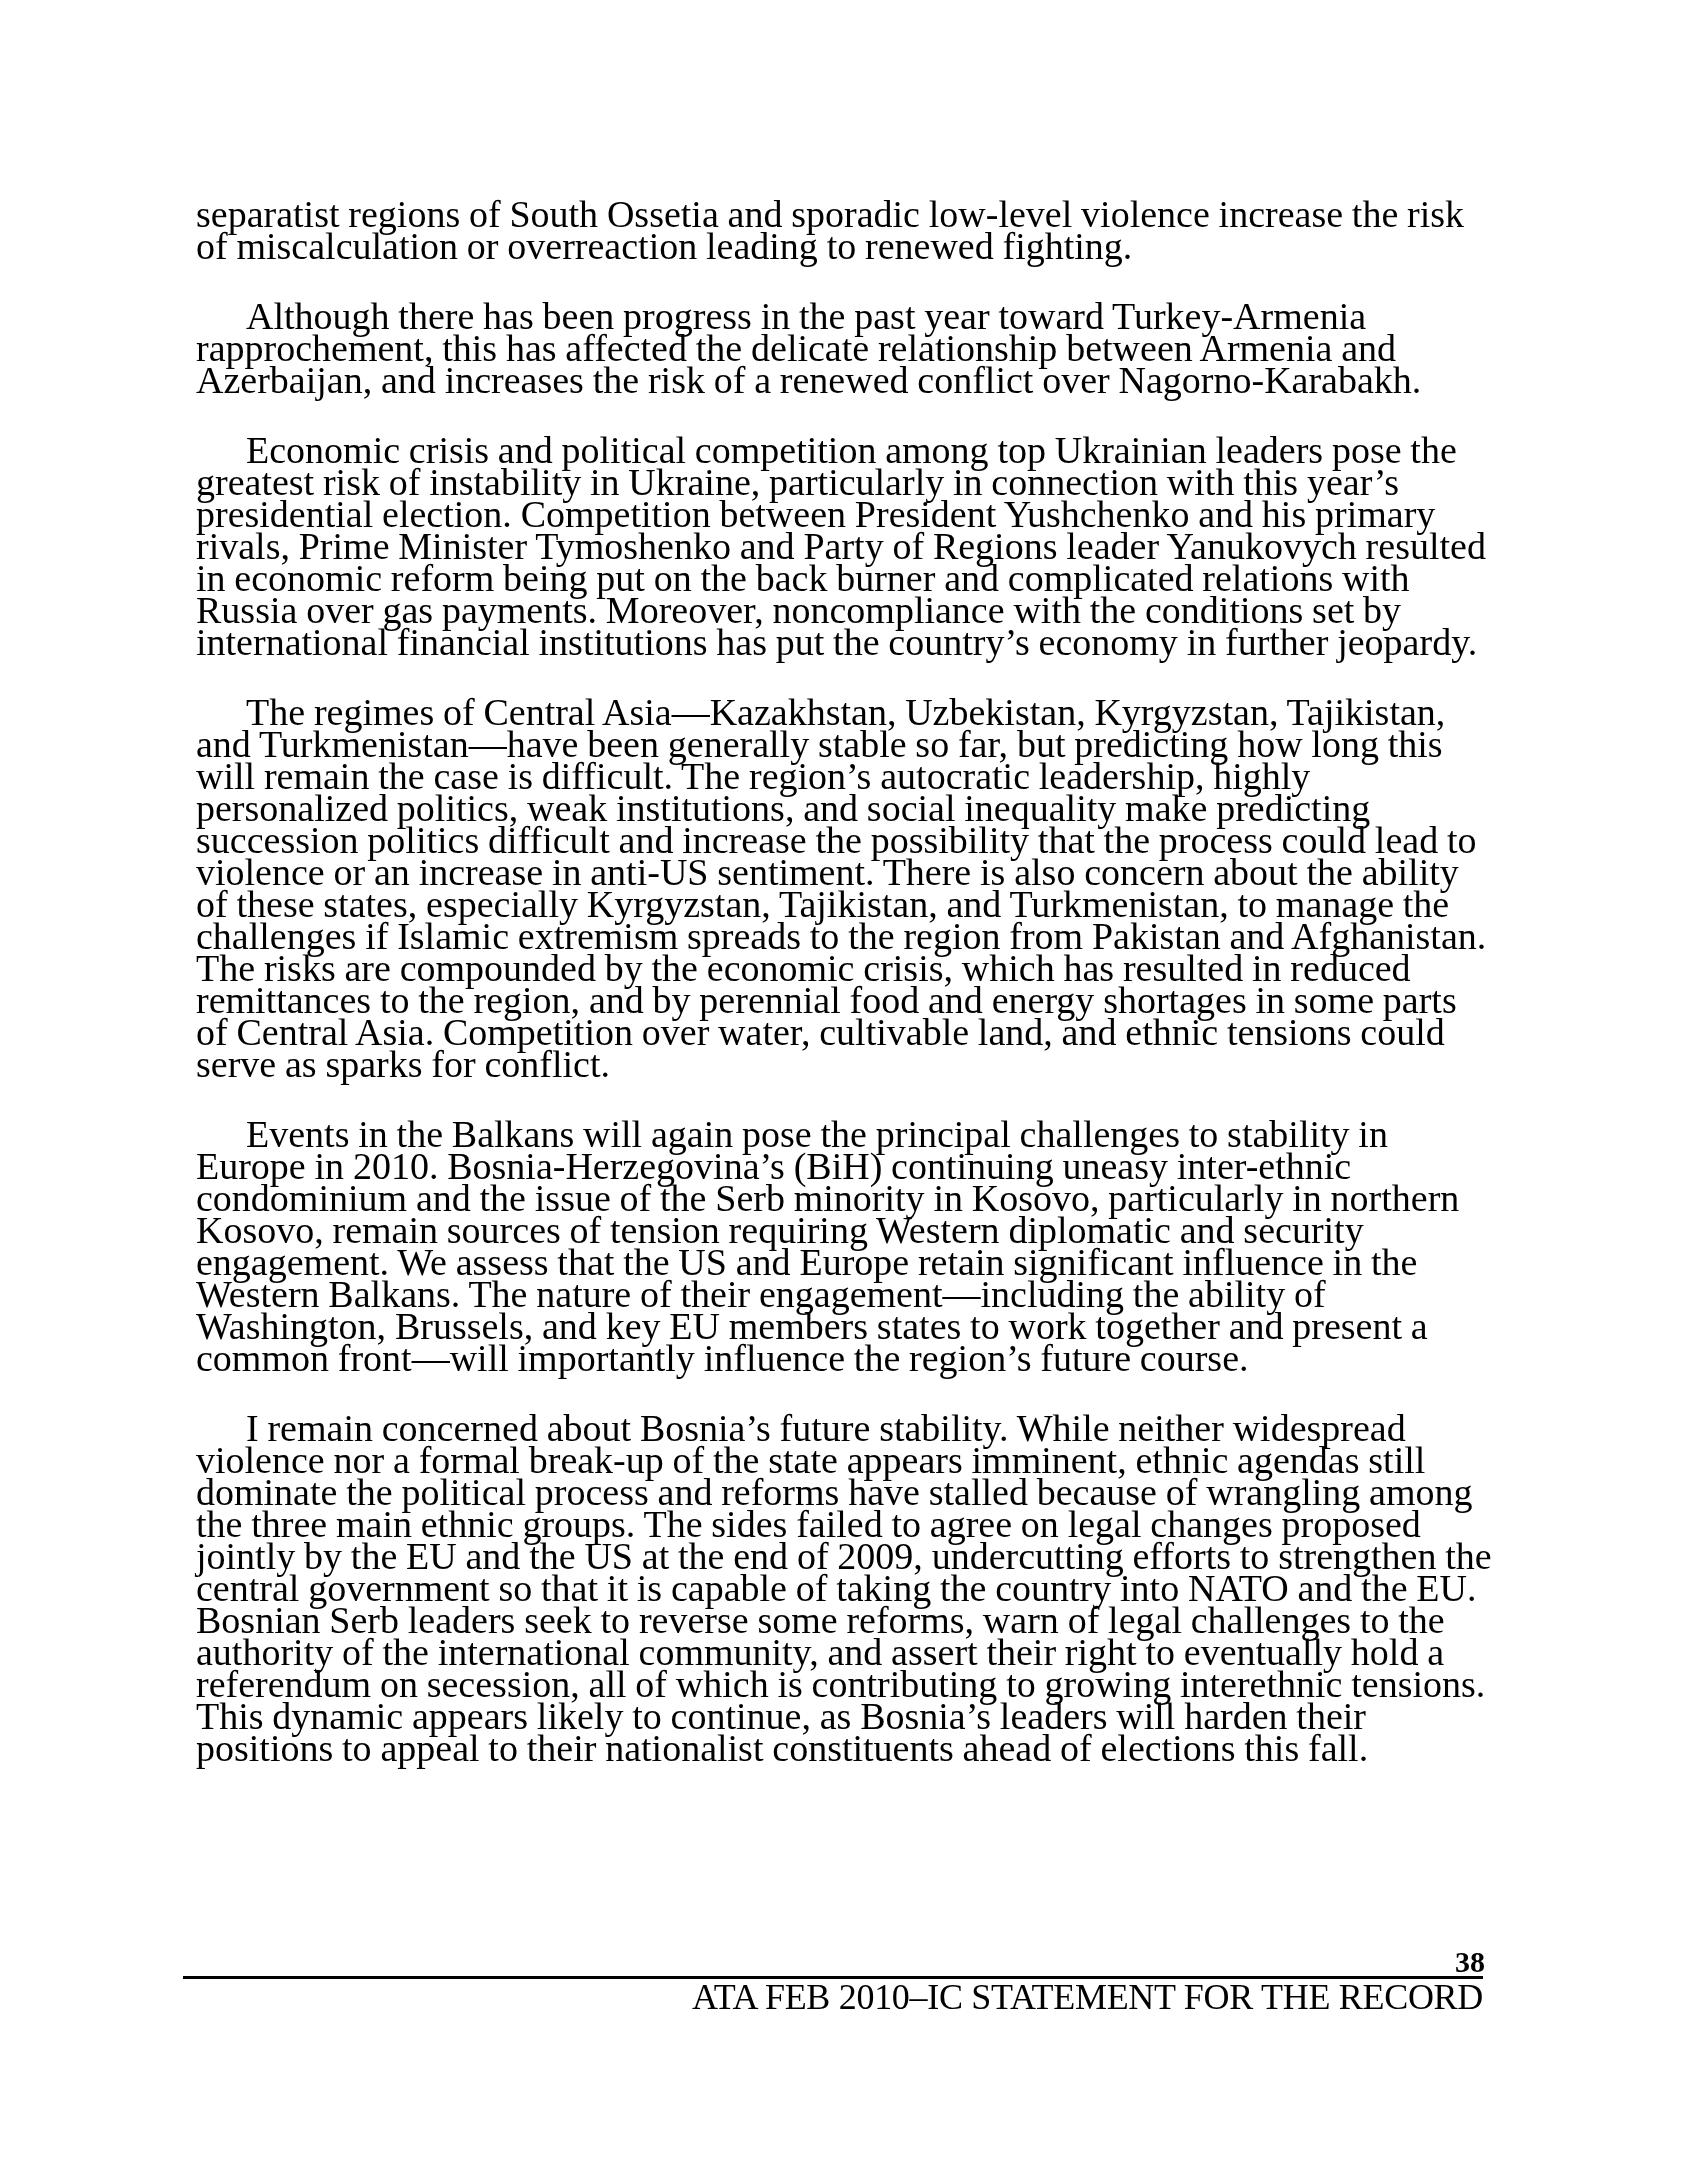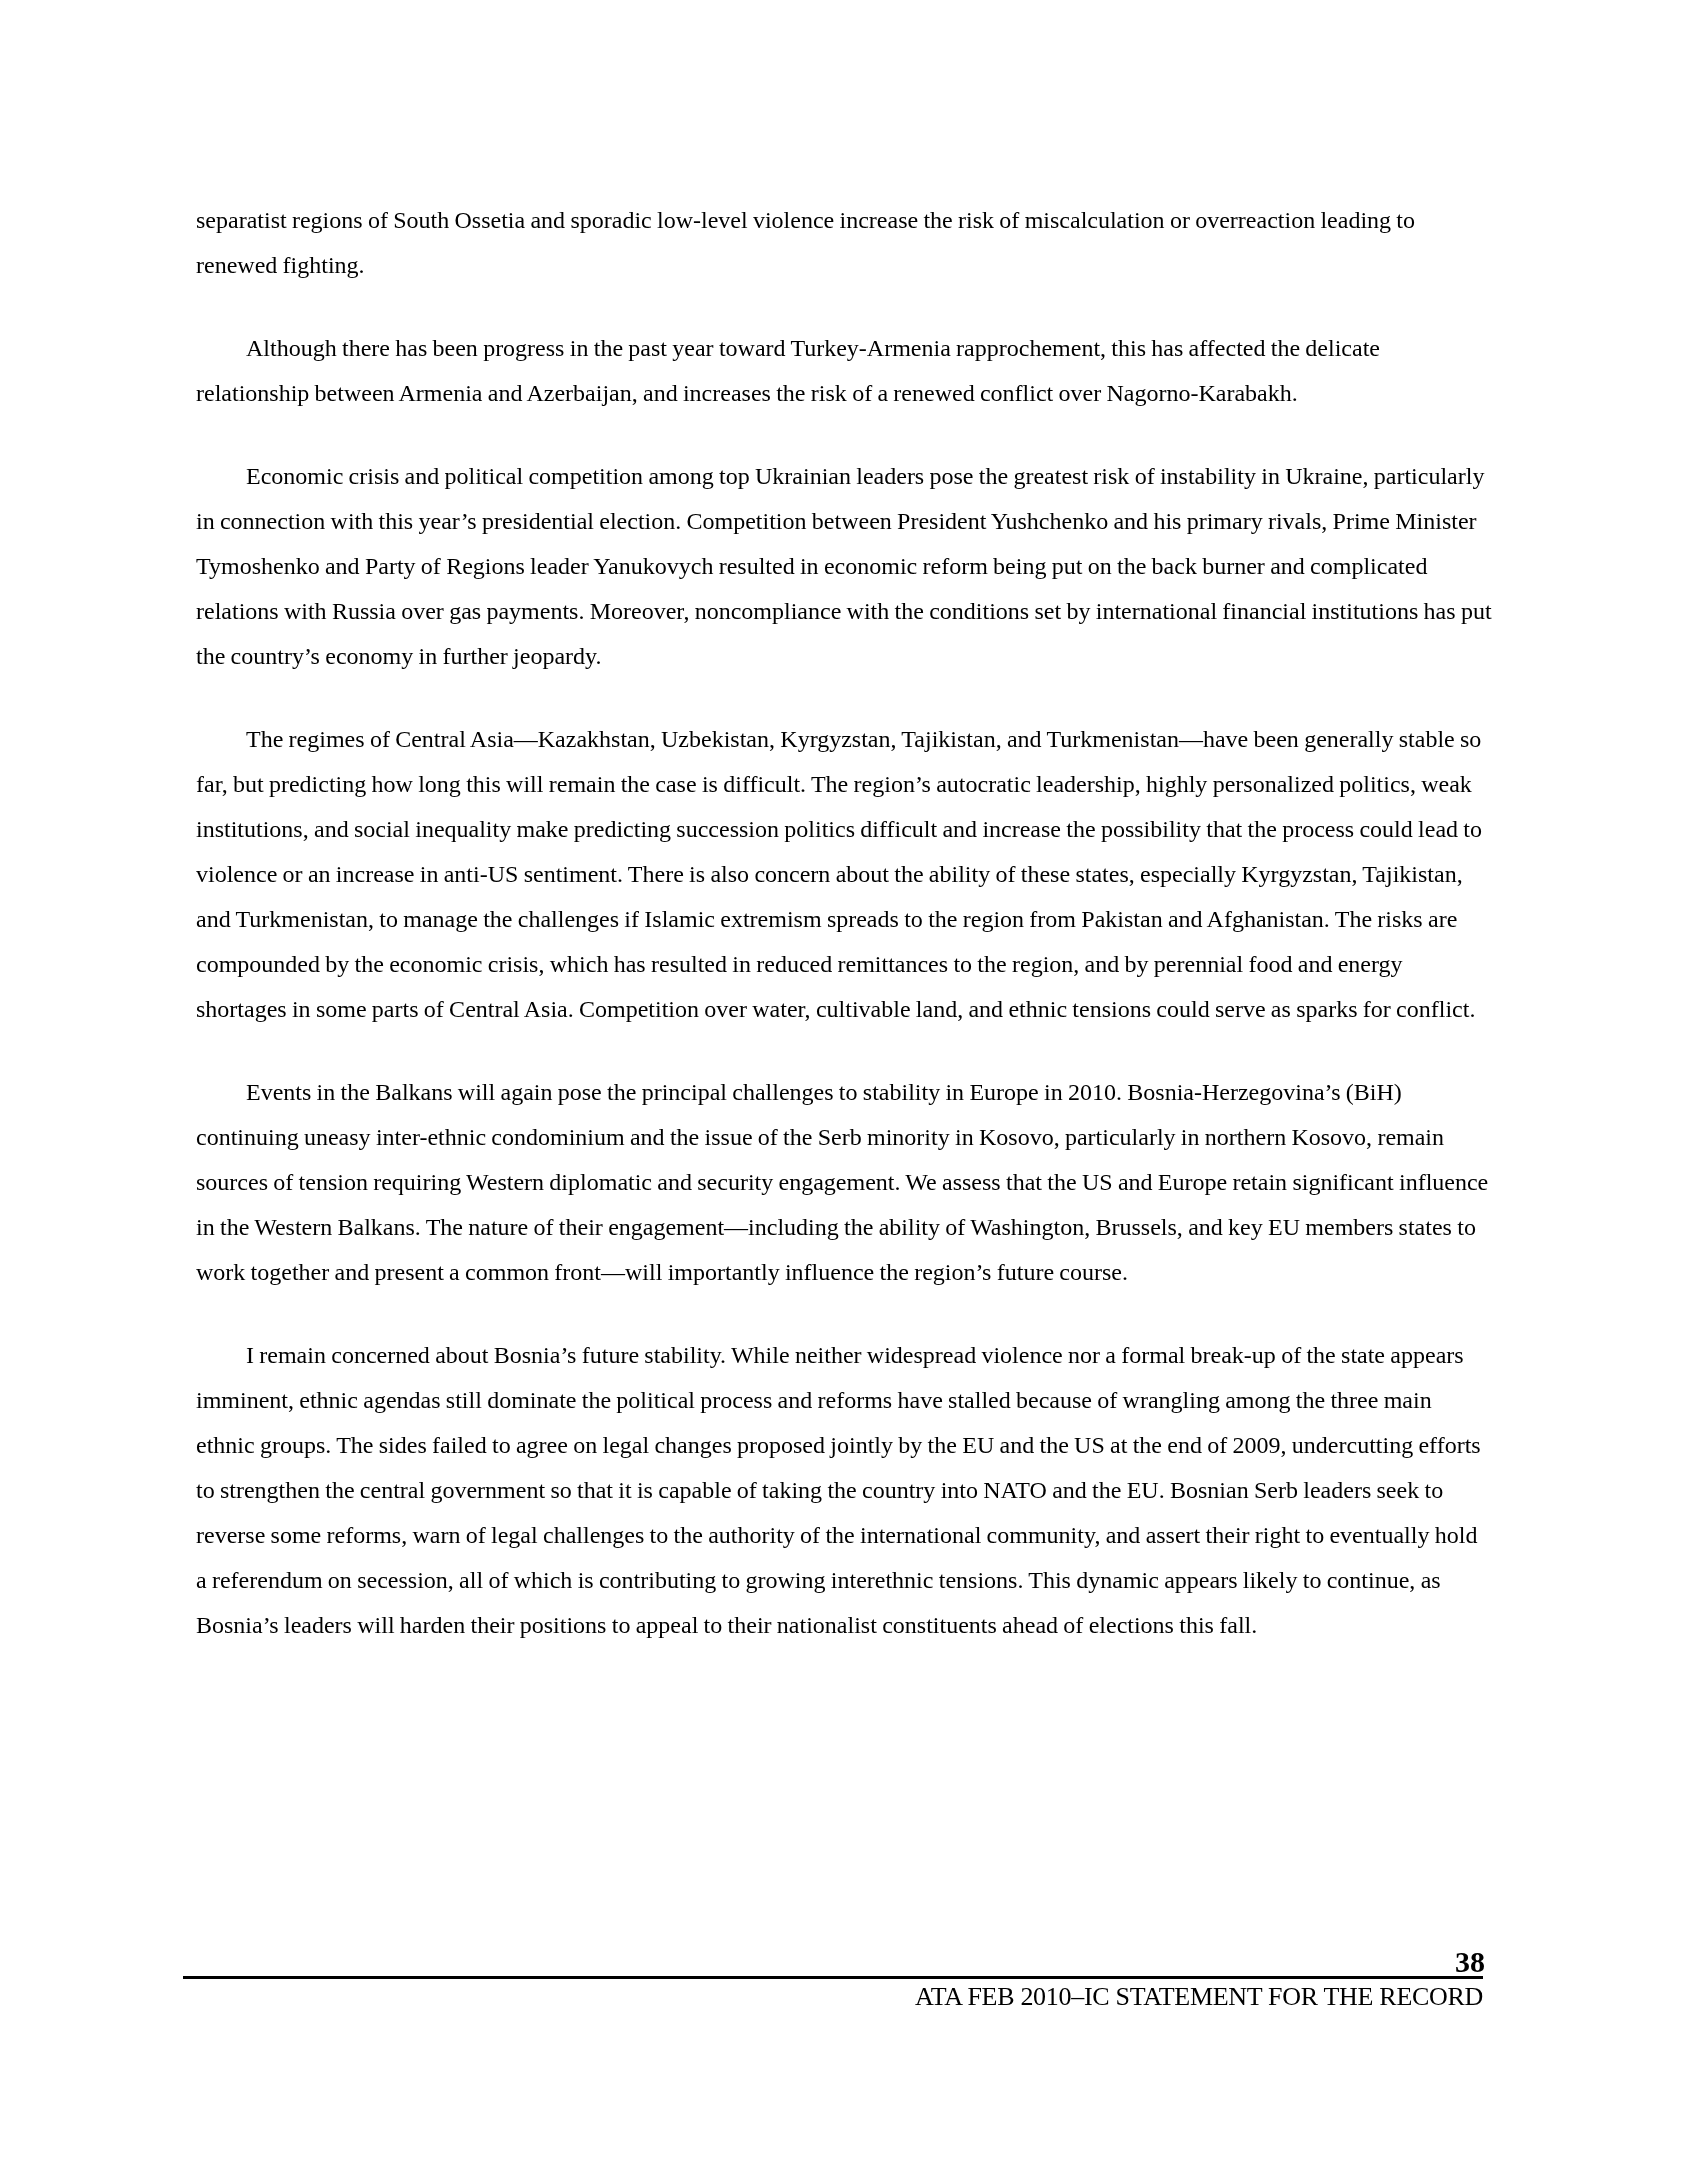--- a/index.html
+++ b/index.html
@@ -9,22 +9,22 @@
       position: relative;
       overflow: hidden;
       font-family: "Liberation Serif", "DejaVu Serif", serif;
       color: #000000;
     }
     .page-body {
       position: absolute;
       left: 196px;
       top: 198px;
       width: 1297px;
-      font-size: 24px;
-      line-height: 45px;
+      font-size: 38px;
+      line-height: 32px;
     }
     .para {
       margin: 0 0 38px 0;
       text-indent: 50px;
       word-spacing: -0.7px;
     }
     .para.first { text-indent: 0; }
     .bold { font-weight: normal; text-align: right; }
     .page-number {
       position: absolute;
@@ -40,21 +40,21 @@
       left: 183px;
       top: 1976px;
       width: 1300px;
       height: 2.6px;
       background: #000000;
     }
     .footer-text {
       position: absolute;
       right: 204px;
       top: 1981px;
-      font-size: 26px;
+      font-size: 36px;
       line-height: 32px;
       letter-spacing: -0.3px;
     }
   </style>
 </head>
 <body>
 
 <div class="page-body">
   <p class="para first">separatist regions of South Ossetia and sporadic low-level violence increase the risk of miscalculation or overreaction leading to renewed fighting.</p>
   <p class="para">Although there has been progress in the past year toward Turkey-Armenia rapprochement, this has affected the delicate relationship between Armenia and Azerbaijan, and increases the risk of a renewed conflict over Nagorno-Karabakh.</p>

